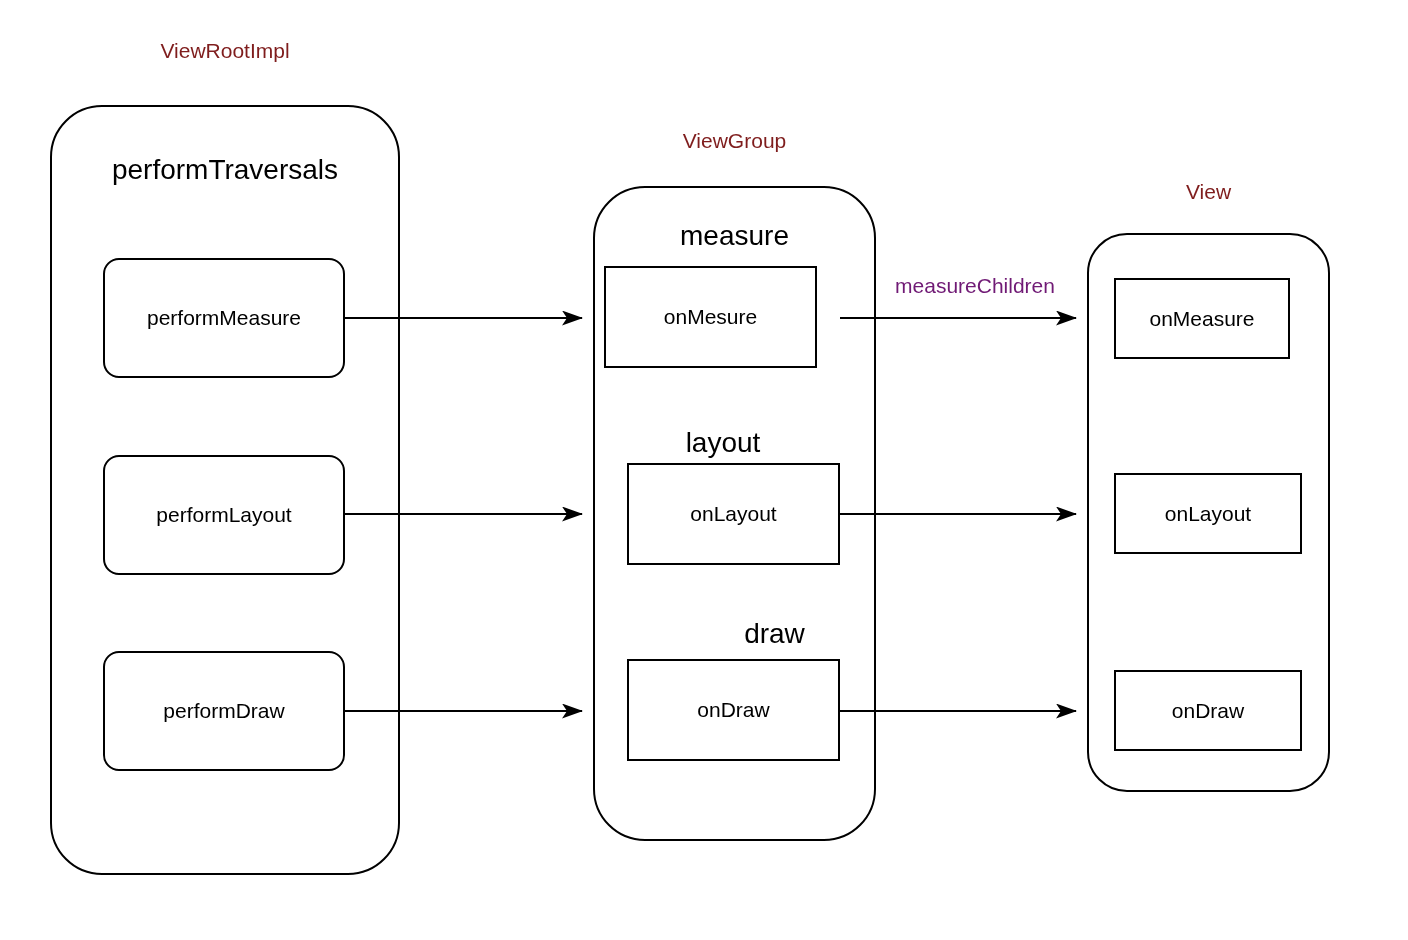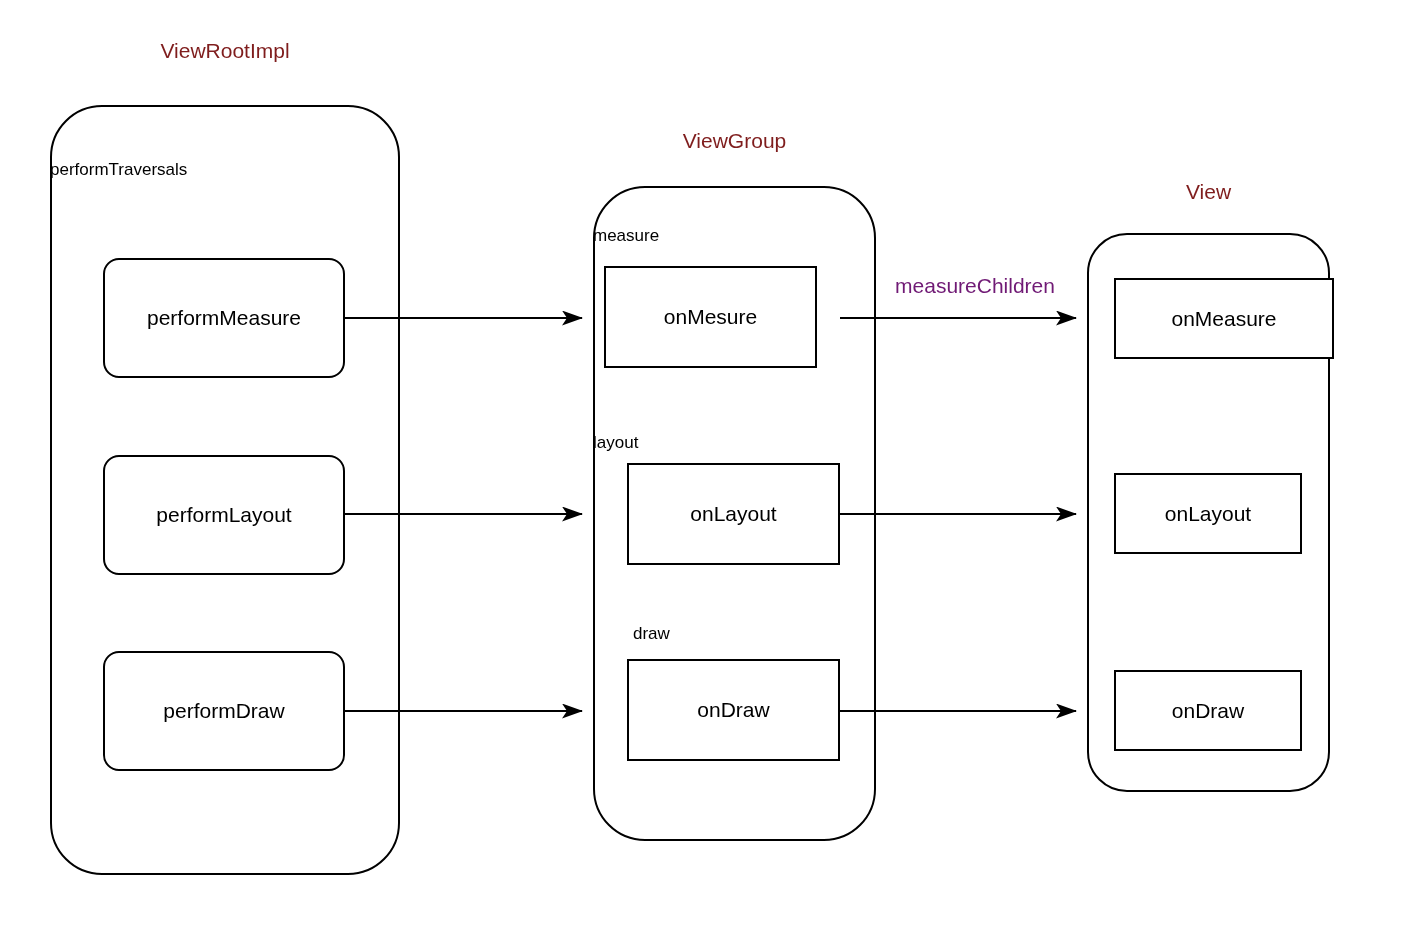--- a/index.html
+++ b/index.html
@@ -27,23 +27,23 @@
   .container {
     position: absolute;
     border: 2px solid #000000;
     background: #ffffff;
     box-sizing: border-box;
   }
   .container.big-round { border-radius: 52px; }
   .container.mid-round { border-radius: 40px; }
   .group-label {
     position: absolute;
-    font-size: 17px;
+    font-size: 28px;
     line-height: 24px;
-    text-align: left;
+    text-align: center;
     color: #000000;
     white-space: nowrap;
   }
   .node {
     position: absolute;
     border: 2px solid #000000;
     background: #ffffff;
     box-sizing: border-box;
     display: flex;
     align-items: center;
@@ -107,21 +107,21 @@
 
   <div class="group-label" style="left:593px; top:622px; width:283px;padding-left:40px;">draw</div>
   <div class="node" style="left:627px; top:659px; width:213px; height:102px;">
     <span>onDraw</span>
   </div>
 
   <div class="title" style="left:1087px; top:179px; width:243px;">View</div>
 
   <div class="container mid-round" style="left:1087px; top:233px; width:243px; height:559px;"></div>
 
-  <div class="node" style="left:1114px; top:278px; width:220px; height:81px;">
+  <div class="node" style="left:1114px; top:278px; width:176px; height:81px;">
     <span>onMeasure</span>
   </div>
 
   <div class="node" style="left:1114px; top:473px; width:188px; height:81px;">
     <span>onLayout</span>
   </div>
 
   <div class="node" style="left:1114px; top:670px; width:188px; height:81px;">
     <span>onDraw</span>
   </div>

